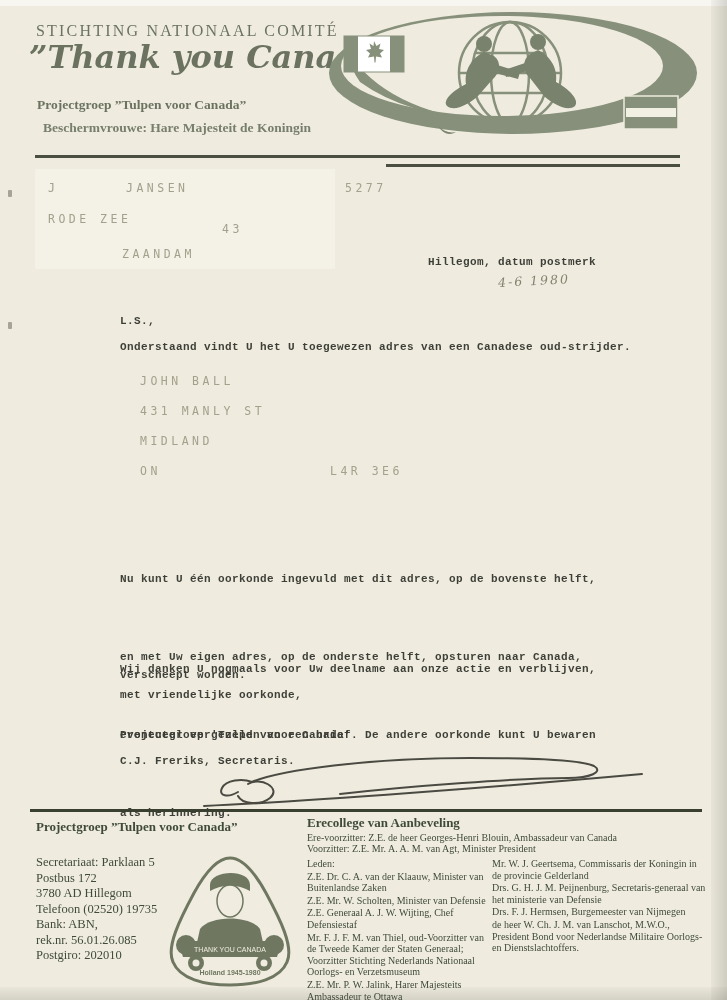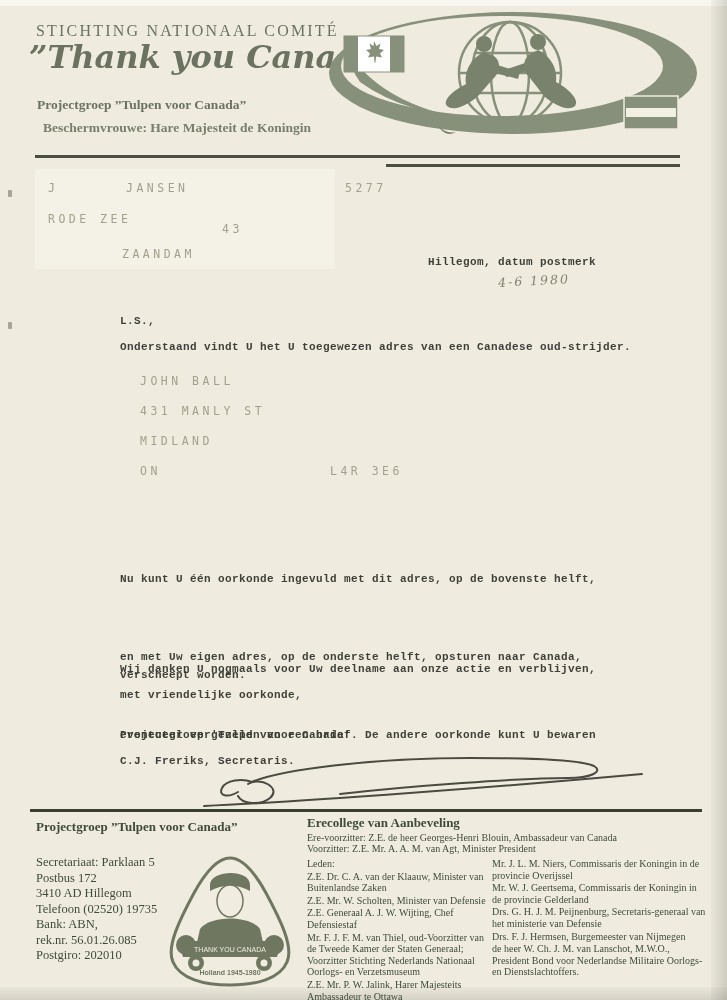--- a/index.html
+++ b/index.html
@@ -119,20 +119,21 @@
   <div class="abs dotmatrix" style="left:140px;top:374px;">JOHN BALL</div>
   <div class="abs dotmatrix" style="left:140px;top:404px;">431 MANLY ST</div>
   <div class="abs dotmatrix" style="left:140px;top:434px;">MIDLAND</div>
   <div class="abs dotmatrix" style="left:140px;top:464px;">ON</div>
   <div class="abs dotmatrix" style="left:330px;top:464px;text-align:right;">L4R 3E6</div>
 
   <div class="abs typew para" style="left:120px;top:514px;">
     <div>Nu kunt U één oorkonde ingevuld met dit adres, op de bovenste helft,</div>
     <div>en met Uw eigen adres, op de onderste helft, opsturen naar Canada,</div>
     <div>eventueel vergezeld van een brief. De andere oorkonde kunt U bewaren</div>
+    <div>als herinnering.</div>
   </div>
   <div class="abs typew para" style="left:120px;top:610px;">
     <div>verscheept worden.</div>
   </div>
   <div class="abs typew" style="left:120px;top:663px;">Wij danken U nogmaals voor Uw deelname aan onze actie en verblijven,</div>
   <div class="abs typew" style="left:120px;top:689px;">met vriendelijke oorkonde,</div>
 
   <div class="abs typew" style="left:120px;top:729px;">Projectgroep 'Tulpen voor Canada'</div>
   <div class="abs typew" style="left:120px;top:755px;">C.J. Freriks, Secretaris.</div>
 
@@ -145,21 +146,21 @@
       </g>
     </svg>
   </div>
 
   <div class="abs footer-divider"></div>
 
   <div class="abs f-head" style="left:36px;top:819px;">Projectgroep ”Tulpen voor Canada”</div>
   <div class="abs f-left-lines" style="left:36px;top:855px;">
     <div>Secretariaat: Parklaan 5</div>
     <div>Postbus 172</div>
-    <div>3410 AD Hillegom</div>
+    <div>3780 AD Hillegom</div>
     <div>Telefoon (02520) 19735</div>
     <div>Bank: ABN,</div>
     <div>rek.nr. 56.01.26.085</div>
     <div>Postgiro: 202010</div>
   </div>
 
   <div class="abs" style="left:158px;top:853px;">
     <svg width="145" height="140" viewBox="0 0 145 140">
       <path d="M72,5 C84,5 97,20 108,40 C122,66 136,94 129,109 C122,126 98,132 72,132 C46,132 22,126 15,109 C8,94 22,66 36,40 C47,20 60,5 72,5 Z" fill="#f0ede0" stroke="#6f7761" stroke-width="3"></path>
       <path d="M52,32 C52,17 92,15 92,32 L92,38 C80,31 64,31 52,38 Z" fill="#6f7761"></path>
@@ -189,21 +190,20 @@
 
   <div class="abs f-small f-col" style="left:307px;top:858px;width:181px;">
     <p>Leden:</p>
     <p>Z.E. Dr. C. A. van der Klaauw, Minister van Buitenlandse Zaken</p>
     <p>Z.E. Mr. W. Scholten, Minister van Defensie</p>
     <p>Z.E. Generaal A. J. W. Wijting, Chef Defensiestaf</p>
     <p>Mr. F. J. F. M. van Thiel, oud-Voorzitter van de Tweede Kamer der Staten Generaal; Voorzitter Stichting Nederlands Nationaal Oorlogs- en Verzetsmuseum</p>
     <p>Z.E. Mr. P. W. Jalink, Harer Majesteits Ambassadeur te Ottawa</p>
   </div>
   <div class="abs f-small f-col" style="left:492px;top:858px;width:214px;">
-    <p>Mr. J. L. M. Niers, Commissaris der Koningin in de provincie Overijssel</p>
     <p>Mr. W. J. Geertsema, Commissaris der Koningin in de provincie Gelderland</p>
     <p>Drs. G. H. J. M. Peijnenburg, Secretaris-generaal van het ministerie van Defensie</p>
     <p>Drs. F. J. Hermsen, Burgemeester van Nijmegen</p>
     <p>de heer W. Ch. J. M. van Lanschot, M.W.O., President Bond voor Nederlandse Militaire Oorlogs- en Dienstslachtoffers.</p>
   </div>
 
   <div class="abs speck" style="left:8px;top:190px;"></div>
   <div class="abs speck" style="left:8px;top:322px;"></div>
   <div class="abs edge-top"></div>
   <div class="abs edge-right"></div>

